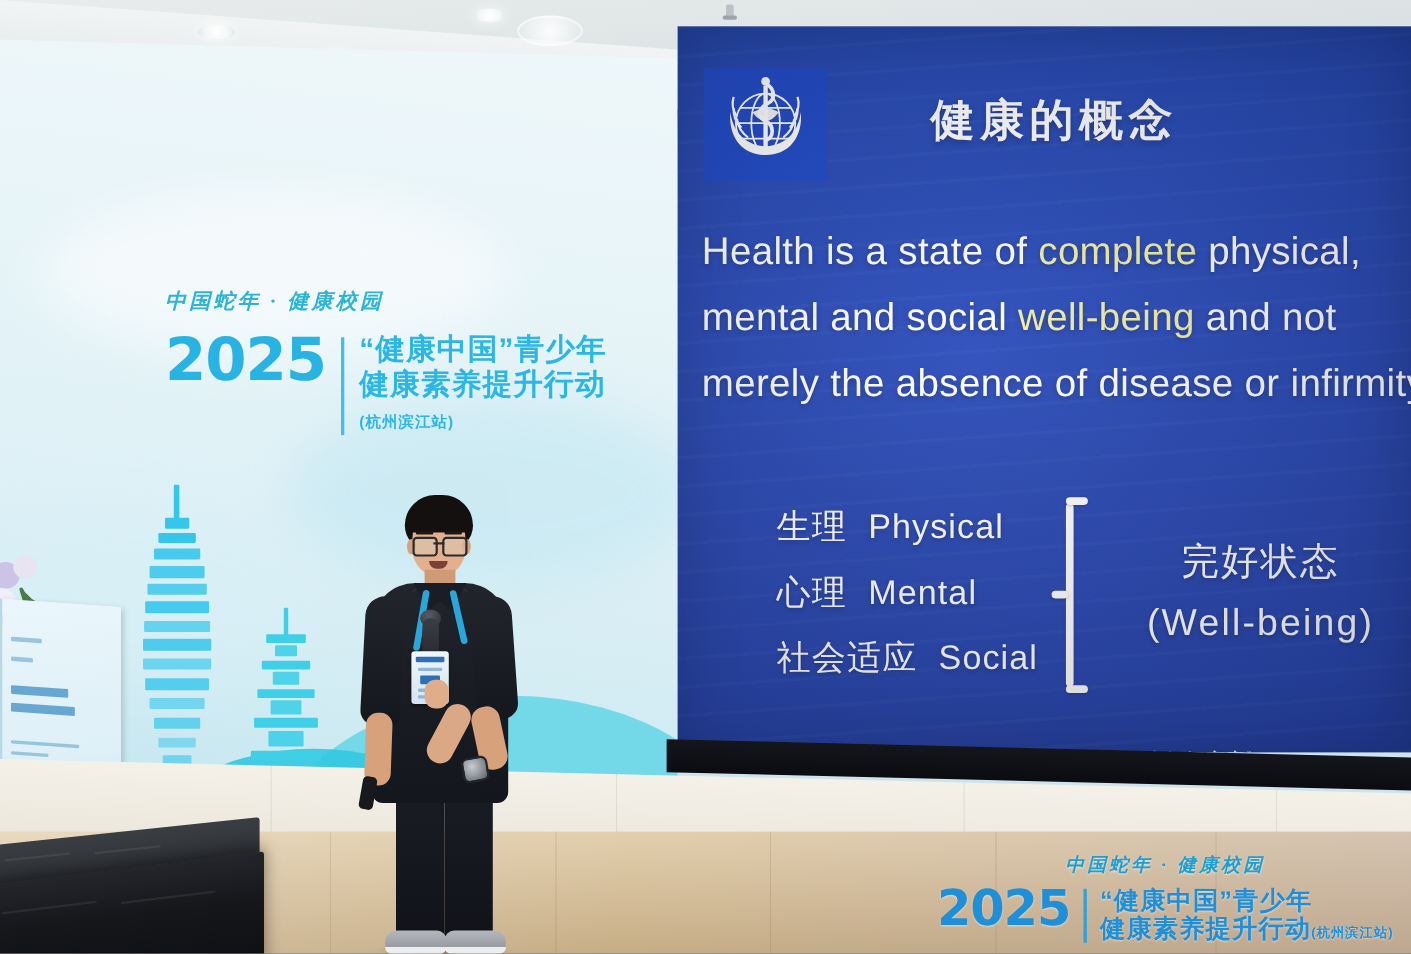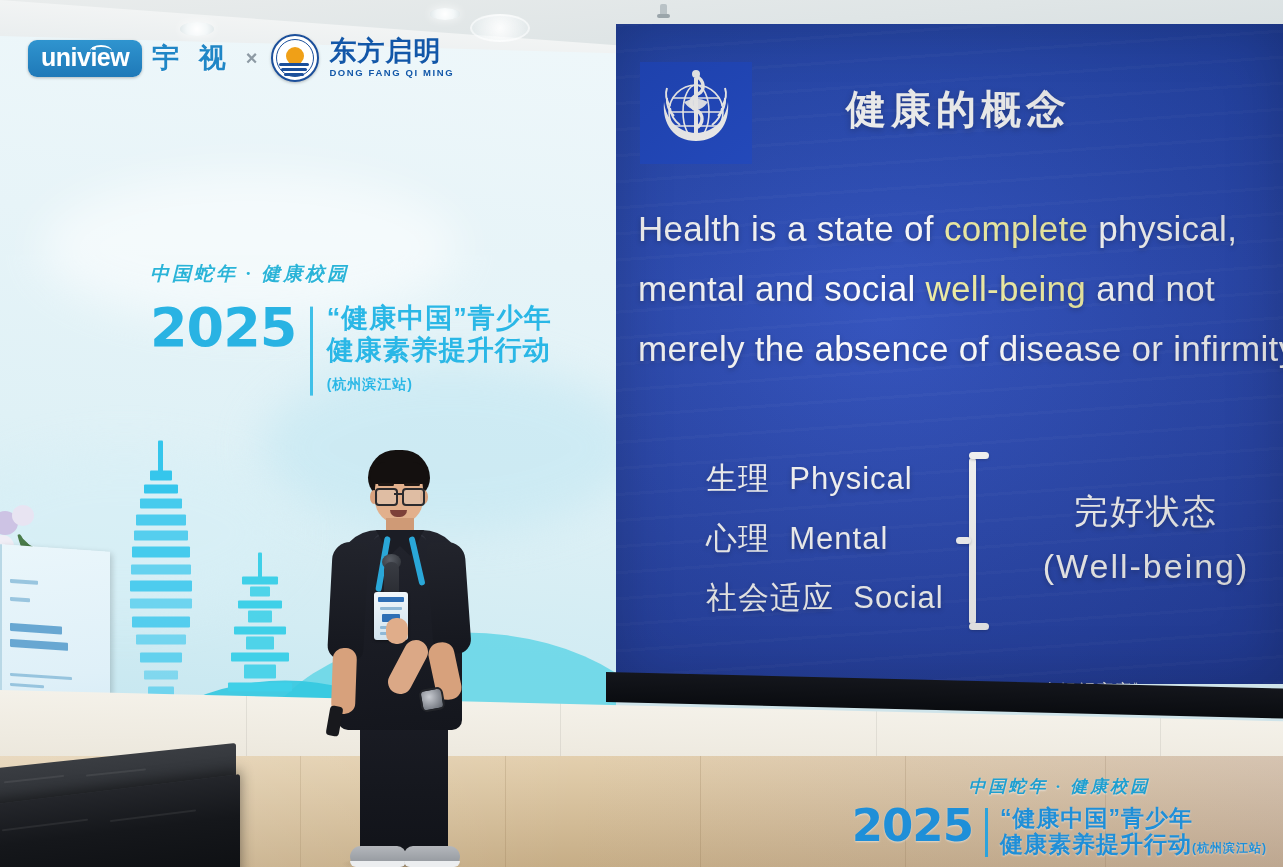--- a/index.html
+++ b/index.html
@@ -447,39 +447,20 @@
 
   <div class="mon-back">
     <div class="mon-vent" style="left:18px;top:14px;width:60px;"></div>
     <div class="mon-vent" style="left:100px;top:16px;width:60px;"></div>
   </div>
   <div class="mon-front">
     <div class="mon-vent" style="left:22px;top:26px;width:86px;"></div>
     <div class="mon-vent" style="left:130px;top:30px;width:86px;"></div>
   </div>
 
-  <div class="tl-brand">
-    <div class="uv-logo">
-      <span>uniview</span>
-      <div class="uv-arc"></div>
-    </div>
-    <div class="uv-cn">宇 视</div>
-    <div class="uv-x">×</div>
-    <div class="dfqm-seal">
-      <div class="dfqm-ring"></div>
-      <div class="dfqm-sun"></div>
-      <div class="dfqm-wave" style="top:27px;width:30px;"></div>
-      <div class="dfqm-wave" style="top:32px;width:26px;left:8px;"></div>
-      <div class="dfqm-wave" style="top:37px;width:20px;left:11px;"></div>
-    </div>
-    <div class="dfqm-txt">
-      <div class="dfqm-cn">东方启明</div>
-      <div class="dfqm-en">DONG FANG QI MING</div>
-    </div>
-  </div>
 
   <div class="br-brand">
     <div class="br-script">中国蛇年 · 健康校园</div>
     <div class="br-main">
       <div class="br-year">2025</div>
       <div class="br-bar"></div>
       <div>
         <div class="br-l1">“健康中国”青少年</div>
         <div class="br-l2"><span>健康素养提升行动</span><span class="br-sub">(杭州滨江站)</span></div>
       </div>

